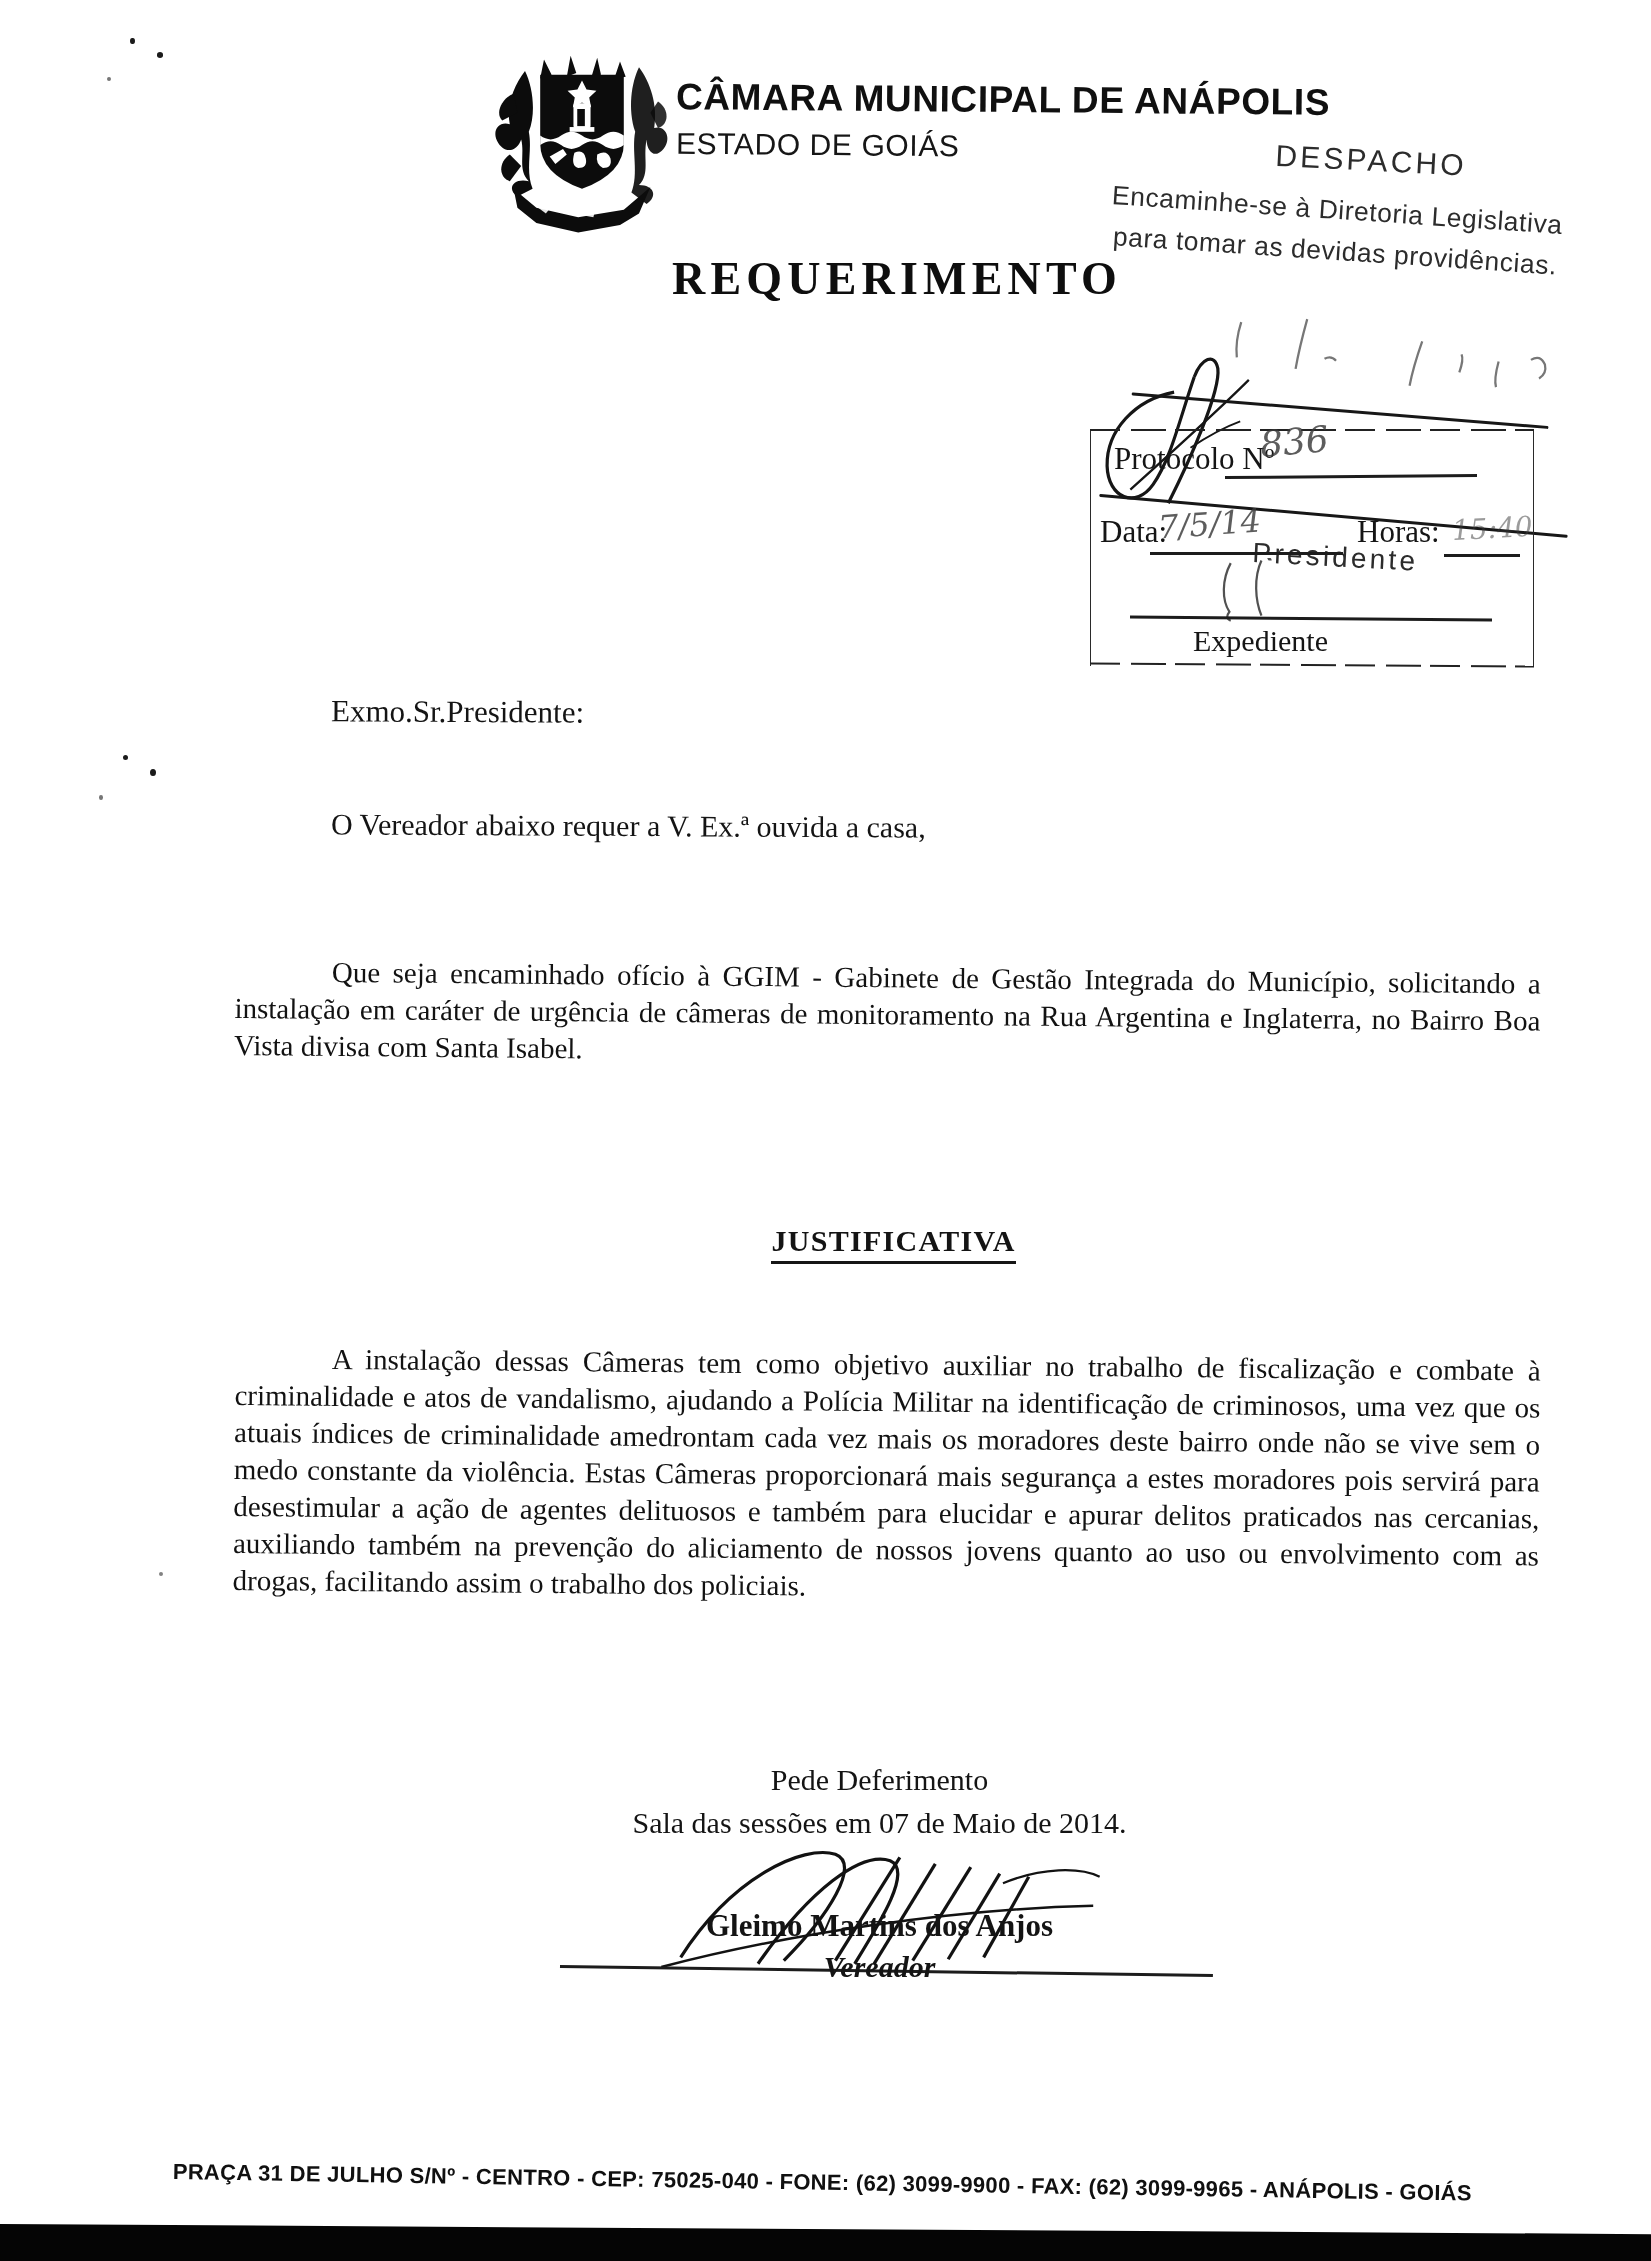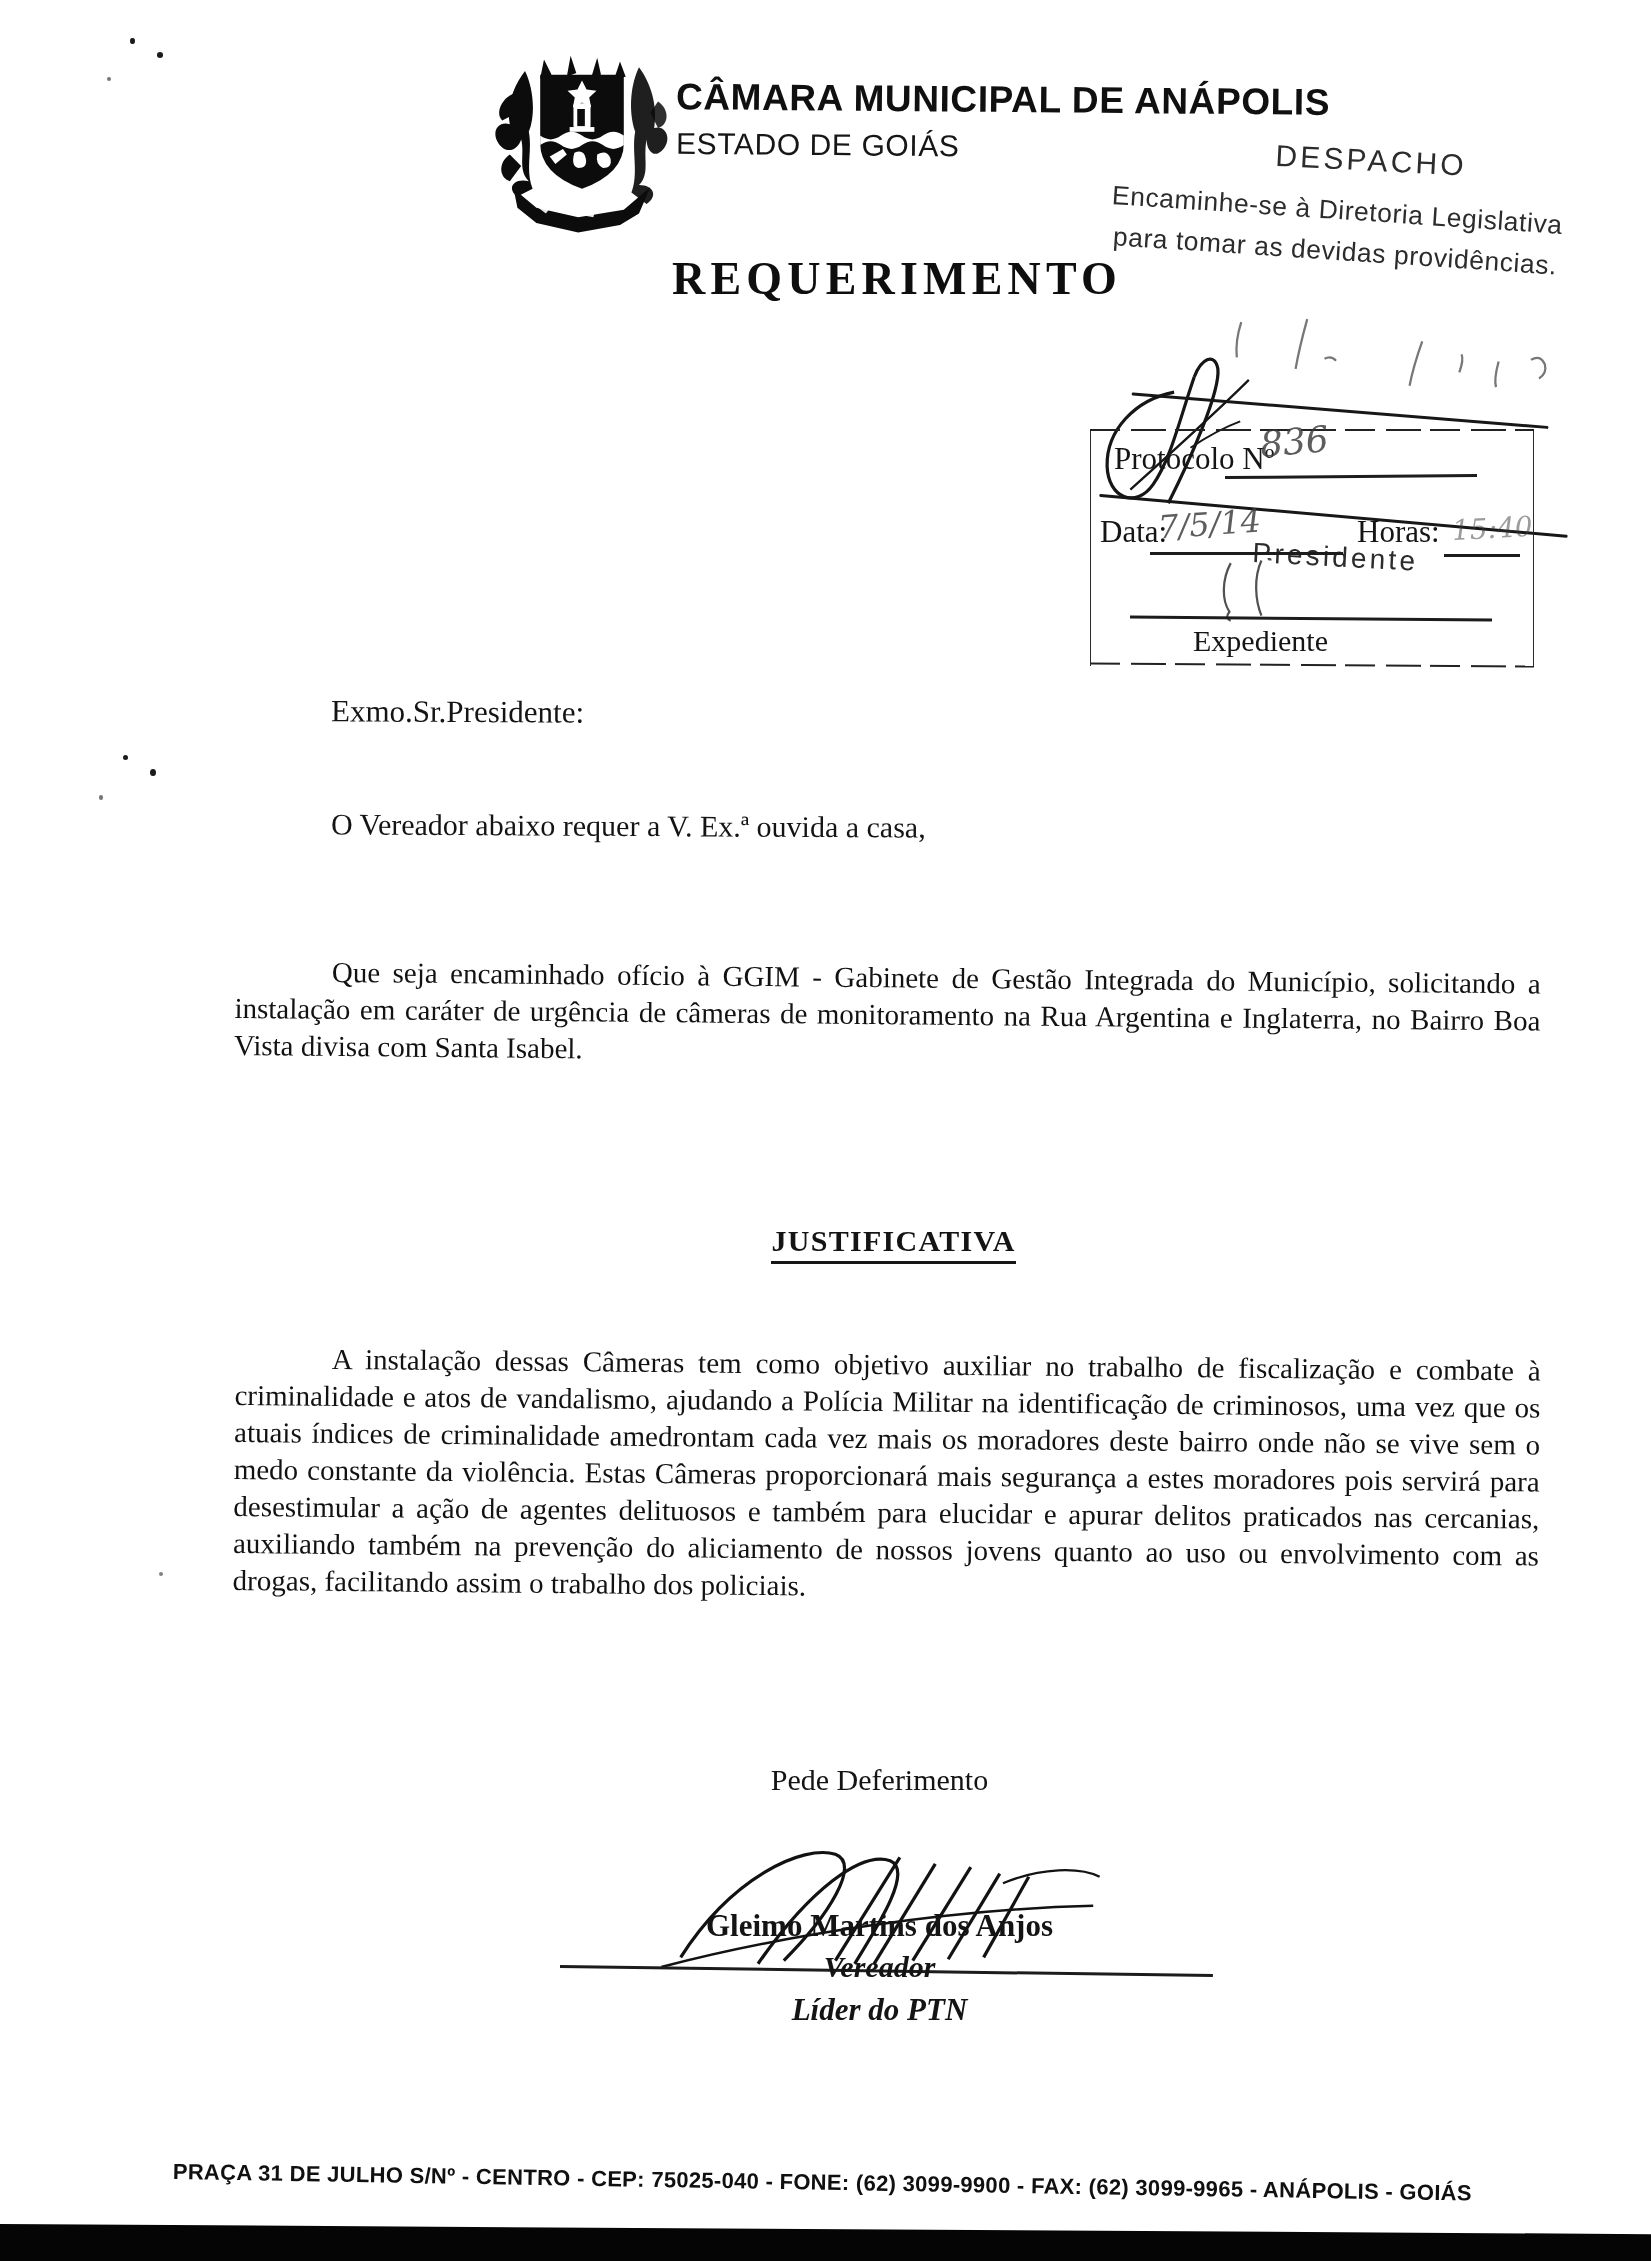--- a/index.html
+++ b/index.html
@@ -158,41 +158,41 @@
   <div class="abs para" style="left:235px;top:953px;width:1306px;">Que seja encaminhado ofício à GGIM - Gabinete de Gestão Integrada do Município, solicitando a instalação em caráter de urgência de câmeras de monitoramento na Rua Argentina e Inglaterra, no Bairro Boa Vista divisa com Santa Isabel.</div>
 
   <div class="abs center-col" style="left:455px;top:1224px;width:877px;">
     <span class="just-head">JUSTIFICATIVA</span>
   </div>
 
   <div class="abs para" style="left:235px;top:1340px;width:1306px;">A instalação dessas Câmeras tem como objetivo auxiliar no trabalho de fiscalização e combate à criminalidade e atos de vandalismo, ajudando a Polícia Militar na identificação de criminosos, uma vez que os atuais índices de criminalidade amedrontam cada vez mais os moradores deste bairro onde não se vive sem o medo constante da violência. Estas Câmeras proporcionará mais segurança a estes moradores pois servirá para desestimular a ação de agentes delituosos e também para elucidar e apurar delitos praticados nas cercanias, auxiliando também na prevenção do aliciamento de nossos jovens quanto ao uso ou envolvimento com as drogas, facilitando assim o trabalho dos policiais.</div>
 
   <div class="abs center-col" style="left:441px;top:1763px;width:877px;">
     <div class="close-line">Pede Deferimento</div>
+    <div class="close-line" style="margin-top:9px;">Sala das sessões em 07 de Maio de 2014.</div>
   </div>
 
   <svg class="abs" style="left:642px;top:1838px;" width="477" height="142" viewBox="0 0 740 220">
     <g stroke="#121212" stroke-width="5" fill="none">
       <path d="M60,185 C140,60 250,10 300,25 C340,40 290,120 220,190"></path>
       <path d="M180,195 C260,80 340,20 385,35 C420,50 370,130 330,195"></path>
       <path d="M300,190 L400,30"></path>
       <path d="M360,195 L455,40"></path>
       <path d="M420,190 L510,45"></path>
       <path d="M475,188 L555,55"></path>
       <path d="M530,185 L600,60"></path>
       <path d="M30,200 C220,150 480,110 700,105" stroke-width="4"></path>
       <path d="M560,70 C620,45 680,45 710,60" stroke-width="3.5"></path>
     </g>
   </svg>
   <div class="abs rule" style="left:560px;top:1965px;width:653px;height:3.2px;transform:rotate(.8deg);transform-origin:0 0;"></div>
 
   <div class="abs center-col" style="left:441px;top:1900px;width:877px;margin-top:8px;">
     <div class="signer-name">Gleimo Martins dos Anjos</div>
     <div class="signer-role" style="margin-top:6.4px;">Vereador</div>
-    <div class="signer-role" style="margin-top:7.7px;font-size:31px;">Líder do PTN</div>
   </div>
 
   <div class="abs footer" style="left:173px;top:2159px;">PRAÇA 31 DE JULHO S/Nº - CENTRO - CEP: 75025-040 - FONE: (62) 3099-9900 - FAX: (62) 3099-9965 - ANÁPOLIS - GOIÁS</div>
 
   <div class="abs scan-bar" style="left:-9.7px;top:2224px;width:1677px;height:52px;"></div>
 
 </div>
 
 
 </body></html>

